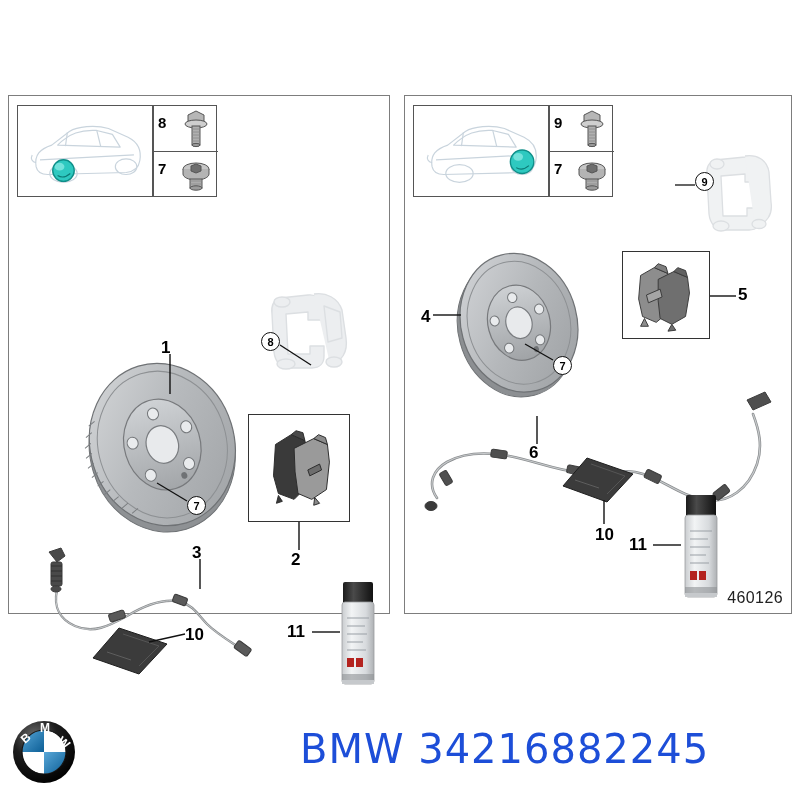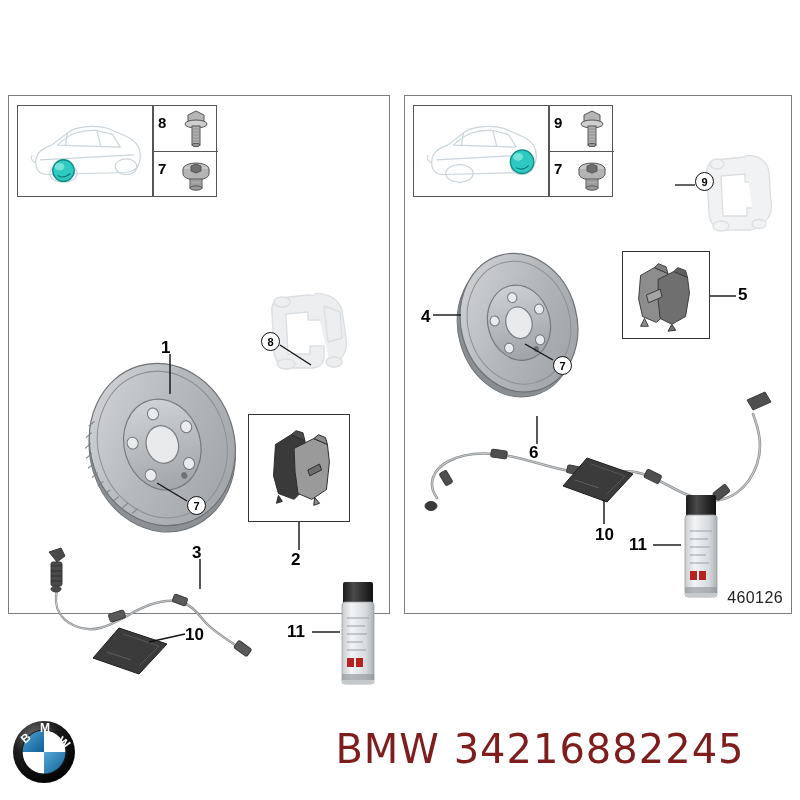--- a/index.html
+++ b/index.html
@@ -24,23 +24,23 @@
            display:flex;align-items:center;justify-content:center;font-size:11px;font-weight:bold;
            background:#fff;box-sizing:border-box;}
   .leadsvg{position:absolute;overflow:visible;}
 
   .partbox{position:absolute;border:1.3px solid #333;box-sizing:border-box;background:#fff;}
   .art{position:absolute;}
   .refnum{position:absolute;font-size:16px;color:#222;letter-spacing:.4px;}
 
   .brandbar{position:absolute;left:0;top:700px;width:800px;height:100px;}
   .brand-logo{position:absolute;left:12px;top:720px;width:64px;height:64px;}
-  .brand-text{position:absolute;left:300px;top:726px;width:480px;text-align:center;
+  .brand-text{position:absolute;left:300px;top:726px;width:480px;text-align:left;
               font-size:40px;font-weight:normal;letter-spacing:1px;
-              font-family:"DejaVu Sans", sans-serif;color:#7f1d1d;}
+              font-family:"DejaVu Sans", sans-serif;color:#1d4ed8;}
 </style>
 </head>
 <body>
 
 <div class="panel" id="panel-left">
 
   <div class="inset inset-car">
     <svg viewBox="0 0 136 92" width="100%" height="100%">
       <g fill="none" stroke="#c9d4dd" stroke-width="1.2" stroke-linejoin="round">
         <path d="M18 62 C16 50 22 44 34 40 L52 26 C60 21 78 19 92 23 L112 32 C122 37 126 45 124 56

